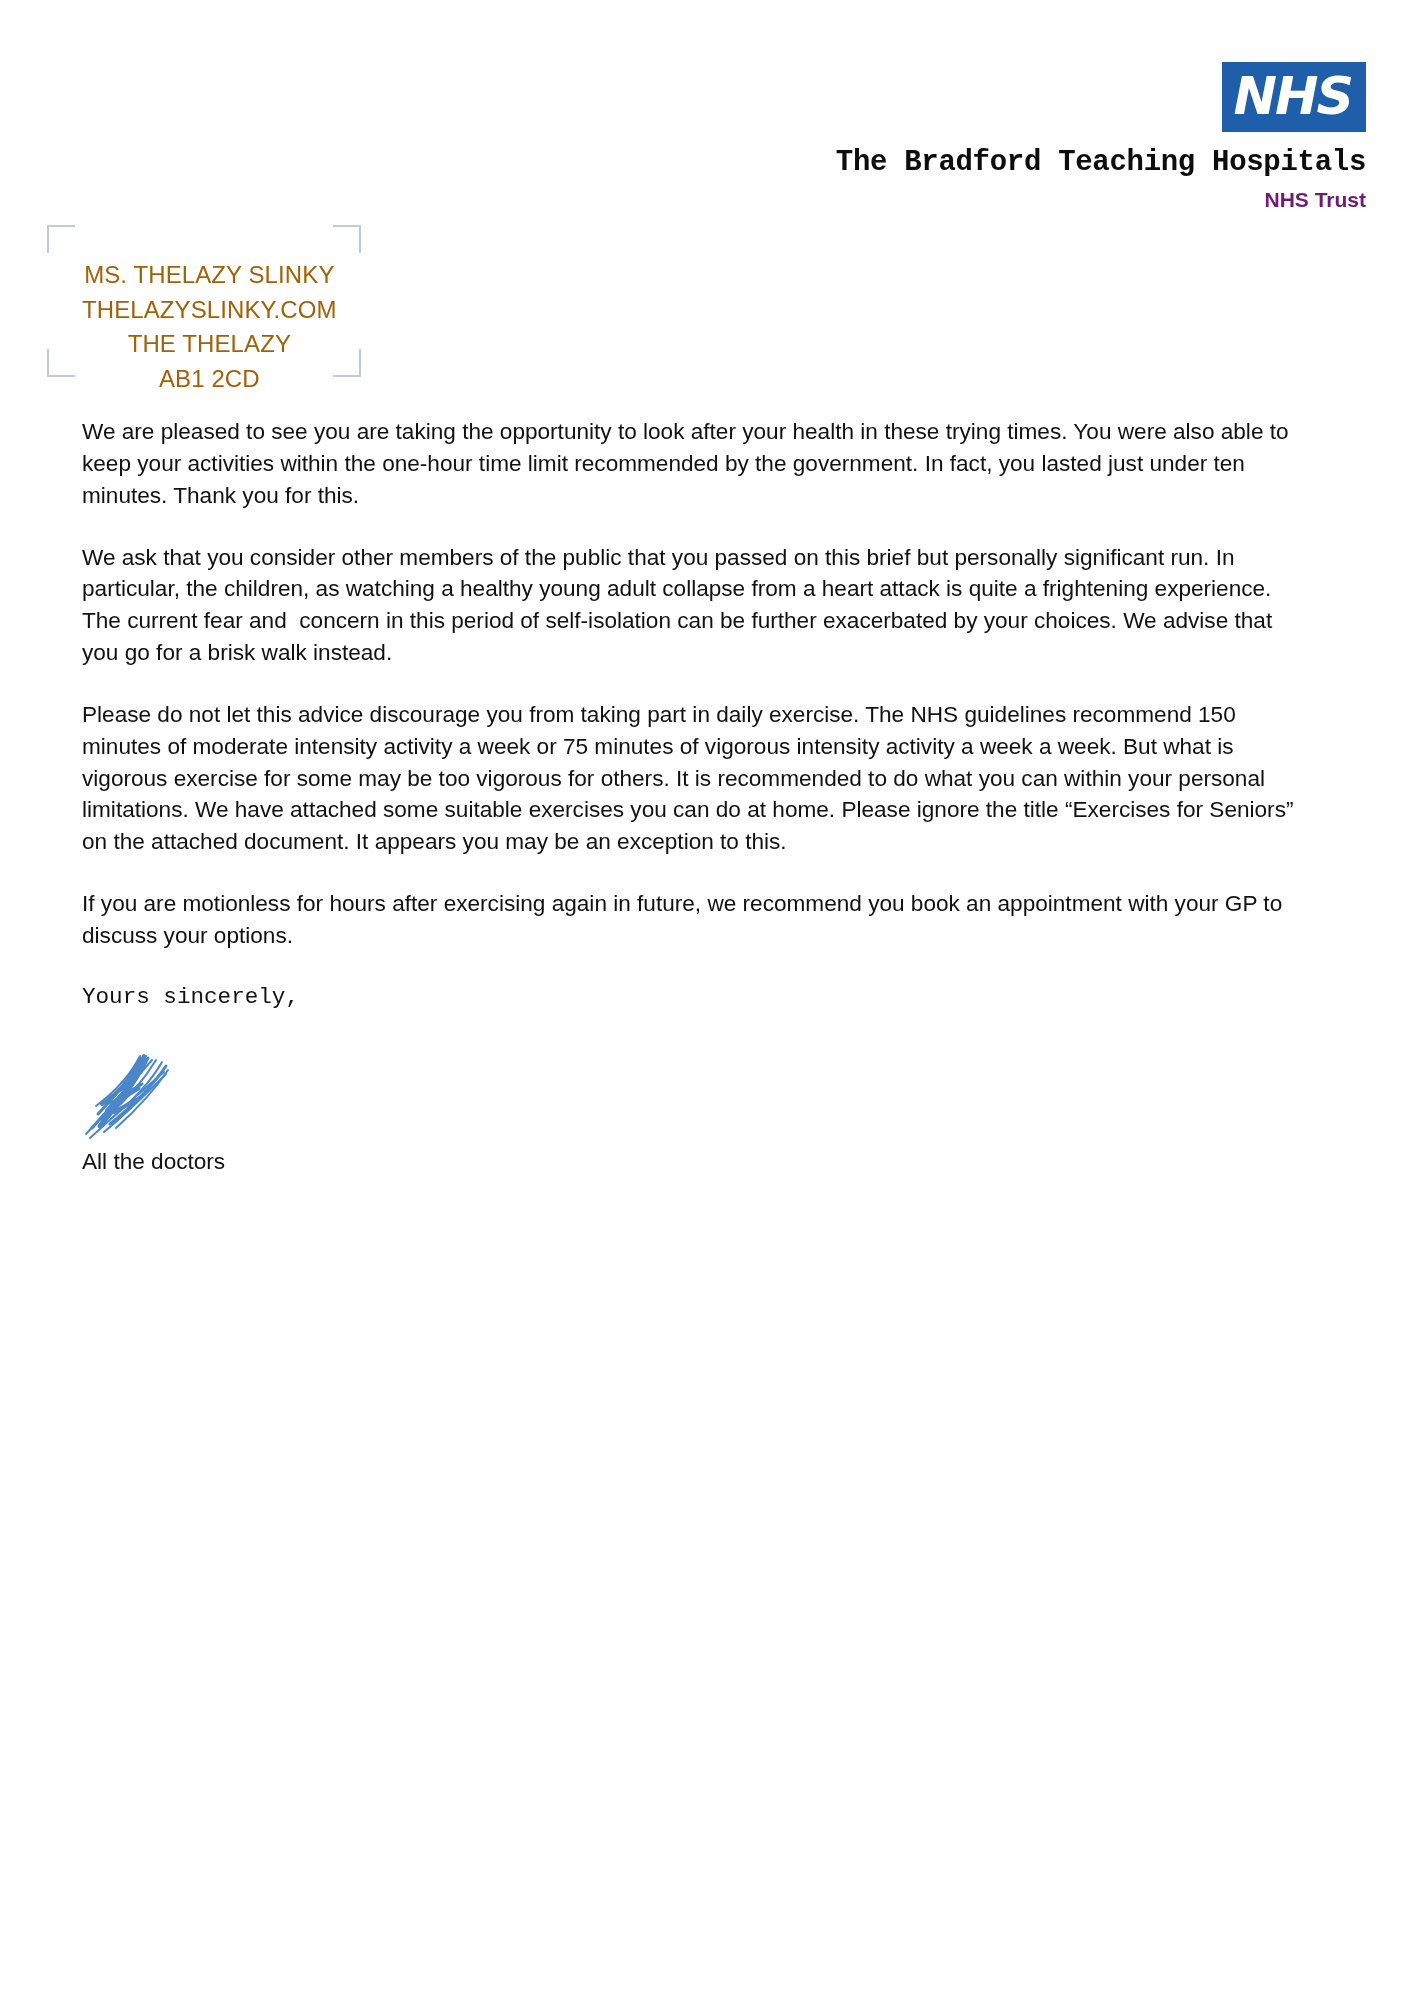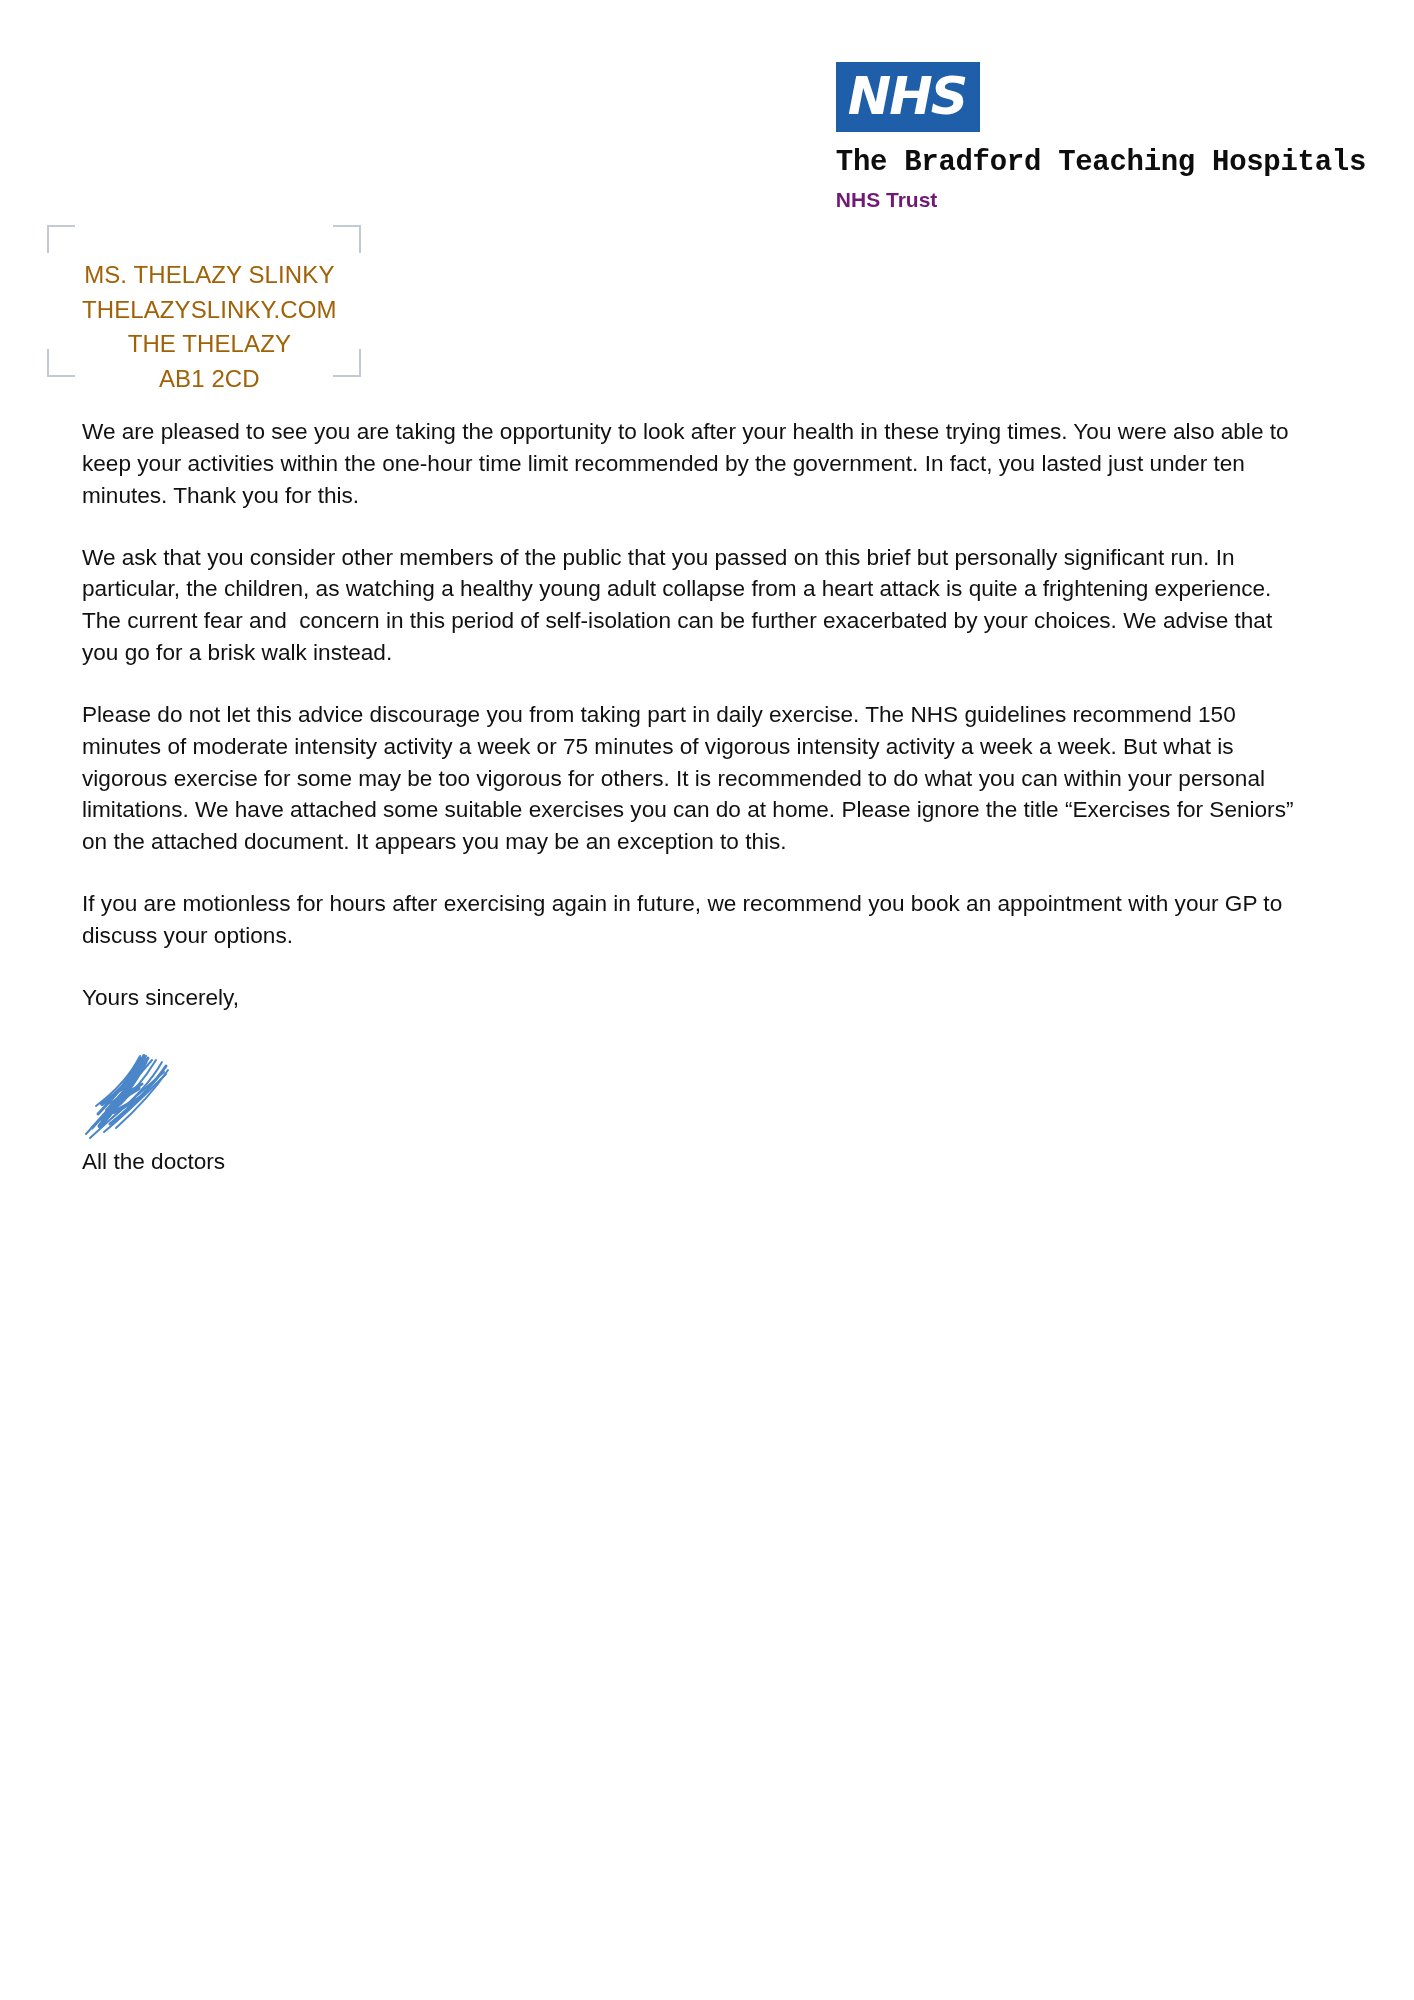--- a/index.html
+++ b/index.html
@@ -19,21 +19,21 @@
     background: #ffffff;
     overflow: hidden;
     box-sizing: border-box;
   }
 
   
   .letterhead {
     position: absolute;
     top: 62px;
     right: 48px;
-    text-align: left;
+    text-align: right;
   }
   .nhs-logo {
     display: inline-block;
     background: #1f5fa9;
     color: #ffffff;
     font-family: "DejaVu Sans", sans-serif;
     font-weight: 700;
     font-style: italic;
     font-size: 52px;
     line-height: 1;
@@ -110,21 +110,21 @@
     line-height: 1.41;
     color: #111111;
   }
   .letter-body p {
     margin: 0 0 30px 0;
     white-space: pre-wrap;
   }
 
   .signoff {
     margin: 0;
-    font-family: Liberation Sans, sans-serif;
+    font-family: Liberation Mono, monospace;
     font-size: 22.6px;
     line-height: 1.41;
     color: #111111;
   }
 
   
   .signature-wrap {
     margin: 14px 0 6px 0;
     height: 96px;
   }

